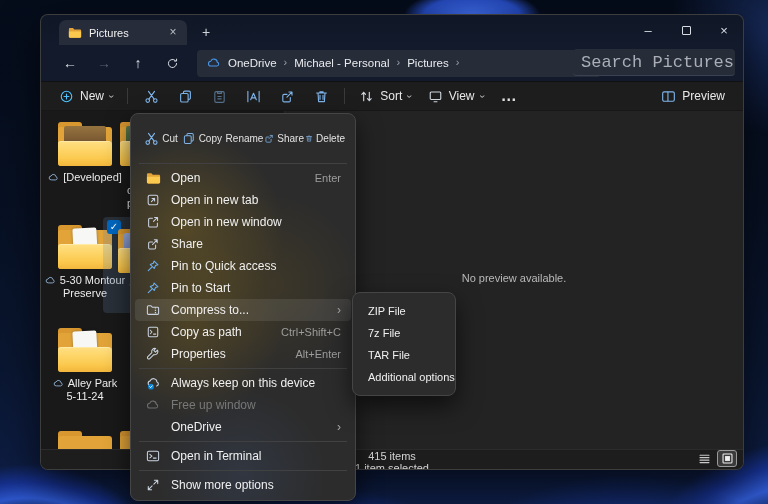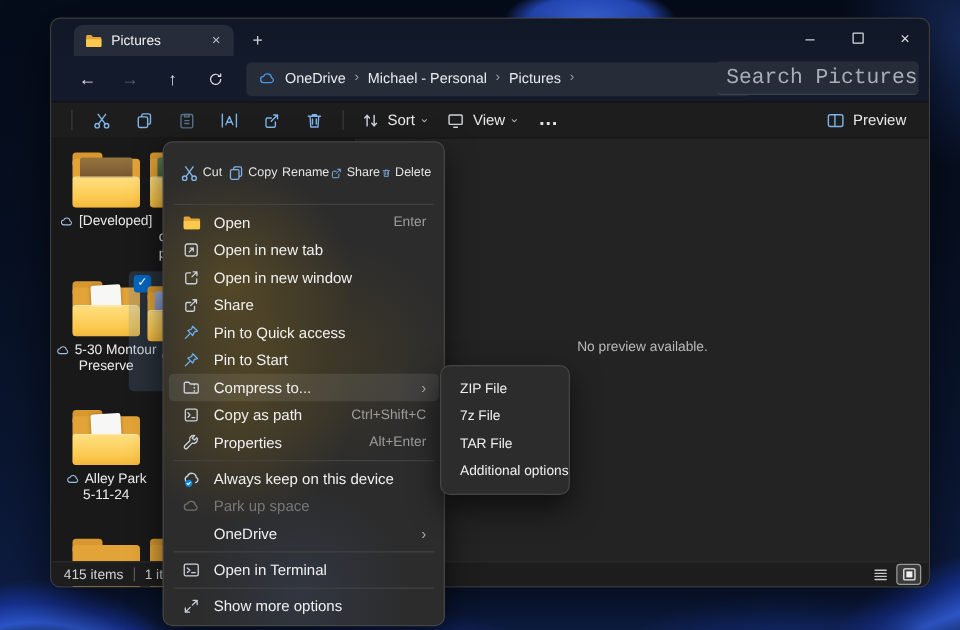--- a/index.html
+++ b/index.html
@@ -91,21 +91,21 @@
     background:linear-gradient(180deg,#ffdf80 0%,#fbc94e 70%,#f2b73c 100%);
     border-radius:3px 4px 3px 3px; border-top:1px solid #ffe9a6; }
   .file-label { font-size:11px; line-height:13px; color:#ececec; }
   .file-label .line { display:block; }
   .file-label .l1 { display:flex; align-items:center; justify-content:center; gap:4px; }
   .file-item.clip-left .file-label .l1 { justify-content:flex-start; padding-left:4px; }
   .file-item.clip-left .file-label { text-align:left; padding-left:22px; }
   .cloud-mini { color:#9ec1e8; flex:none; }
 
   .statusbar { position:absolute; left:0; right:0; bottom:0; height:20px; background:#1d1d1d;
-    border-top:1px solid #2b2b2b; display:flex; align-items:center; padding:0 10px; }
+    border-top:1px solid #2b2b2b; display:flex; align-items:center; padding:0 10px;flex-direction:column; }
   .status-text { font-size:11px; color:#d4d4d4; }
   .status-div { width:1px; height:11px; background:#5a5a5a; margin:0 8px; }
   .status-right { position:absolute; right:6px; display:flex; align-items:center; gap:3px; }
   .sview { width:20px; height:17px; display:flex; align-items:center; justify-content:center;
     color:#c9c9c9; border-radius:3px; }
   .sview.active { background:#3a3a3a; border:1px solid #9a9a9a; color:#efefef; }
 
   
   .ctx-menu { position:absolute; left:130px; top:113px; width:226px; z-index:5;
     background:
@@ -290,20 +290,27 @@
       </div>
       <div class="search-box">
         <input type="text" placeholder="Search Pictures" style="">
         <svg class="ic" width="13" height="13">
             <use href="#i-search"></use>
           </svg>
       </div>
     </div>
 
     <div class="toolbar">
+      <div class="tb-btn">
+        <svg class="ic icb" width="15" height="15" style="color:#4cc2ff">
+            <use href="#i-plus-circle"></use>
+          </svg>
+        <span>New</span>
+        <span class="chev-d">›</span>
+      </div>
       <div class="tb-sep"></div>
       <div class="tb-ic-btn">
           <svg class="ic icb" width="15" height="15">
             <use href="#i-cut"></use>
           </svg>
         </div>
       <div class="tb-ic-btn">
           <svg class="ic icb" width="15" height="15">
             <use href="#i-copy"></use>
           </svg>
@@ -603,21 +610,21 @@
           </svg>
         </span>
       <span class="mi-label">Always keep on this device</span>
     </div>
     <div class="mi disabled">
       <span class="mi-ic">
           <svg class="ic" width="14" height="14">
             <use href="#i-cloud"></use>
           </svg>
         </span>
-      <span class="mi-label">Park up space</span>
+      <span class="mi-label">Free up window</span>
     </div>
     <div class="mi no-icon">
       <span class="mi-label">OneDrive</span>
       <span class="mi-chev">›</span>
     </div>
     <div class="menu-sep"></div>
     <div class="mi">
       <span class="mi-ic">
           <svg class="ic" width="14" height="14">
             <use href="#i-terminal"></use>

